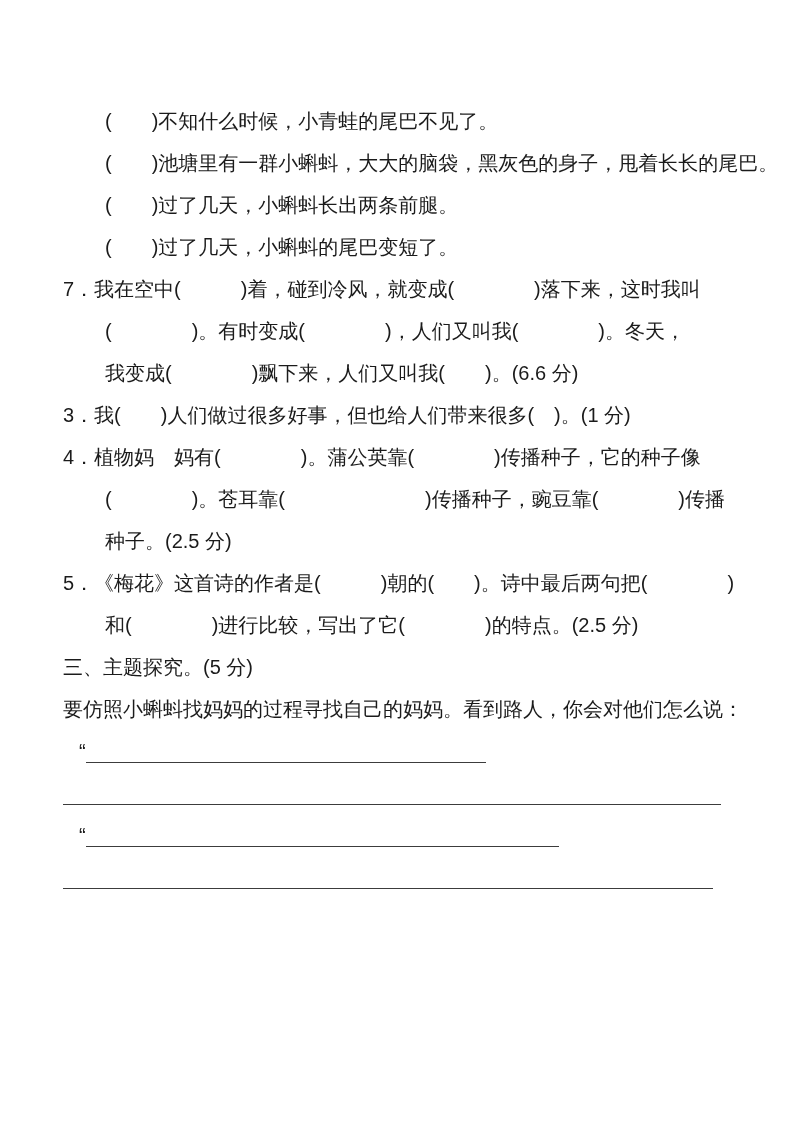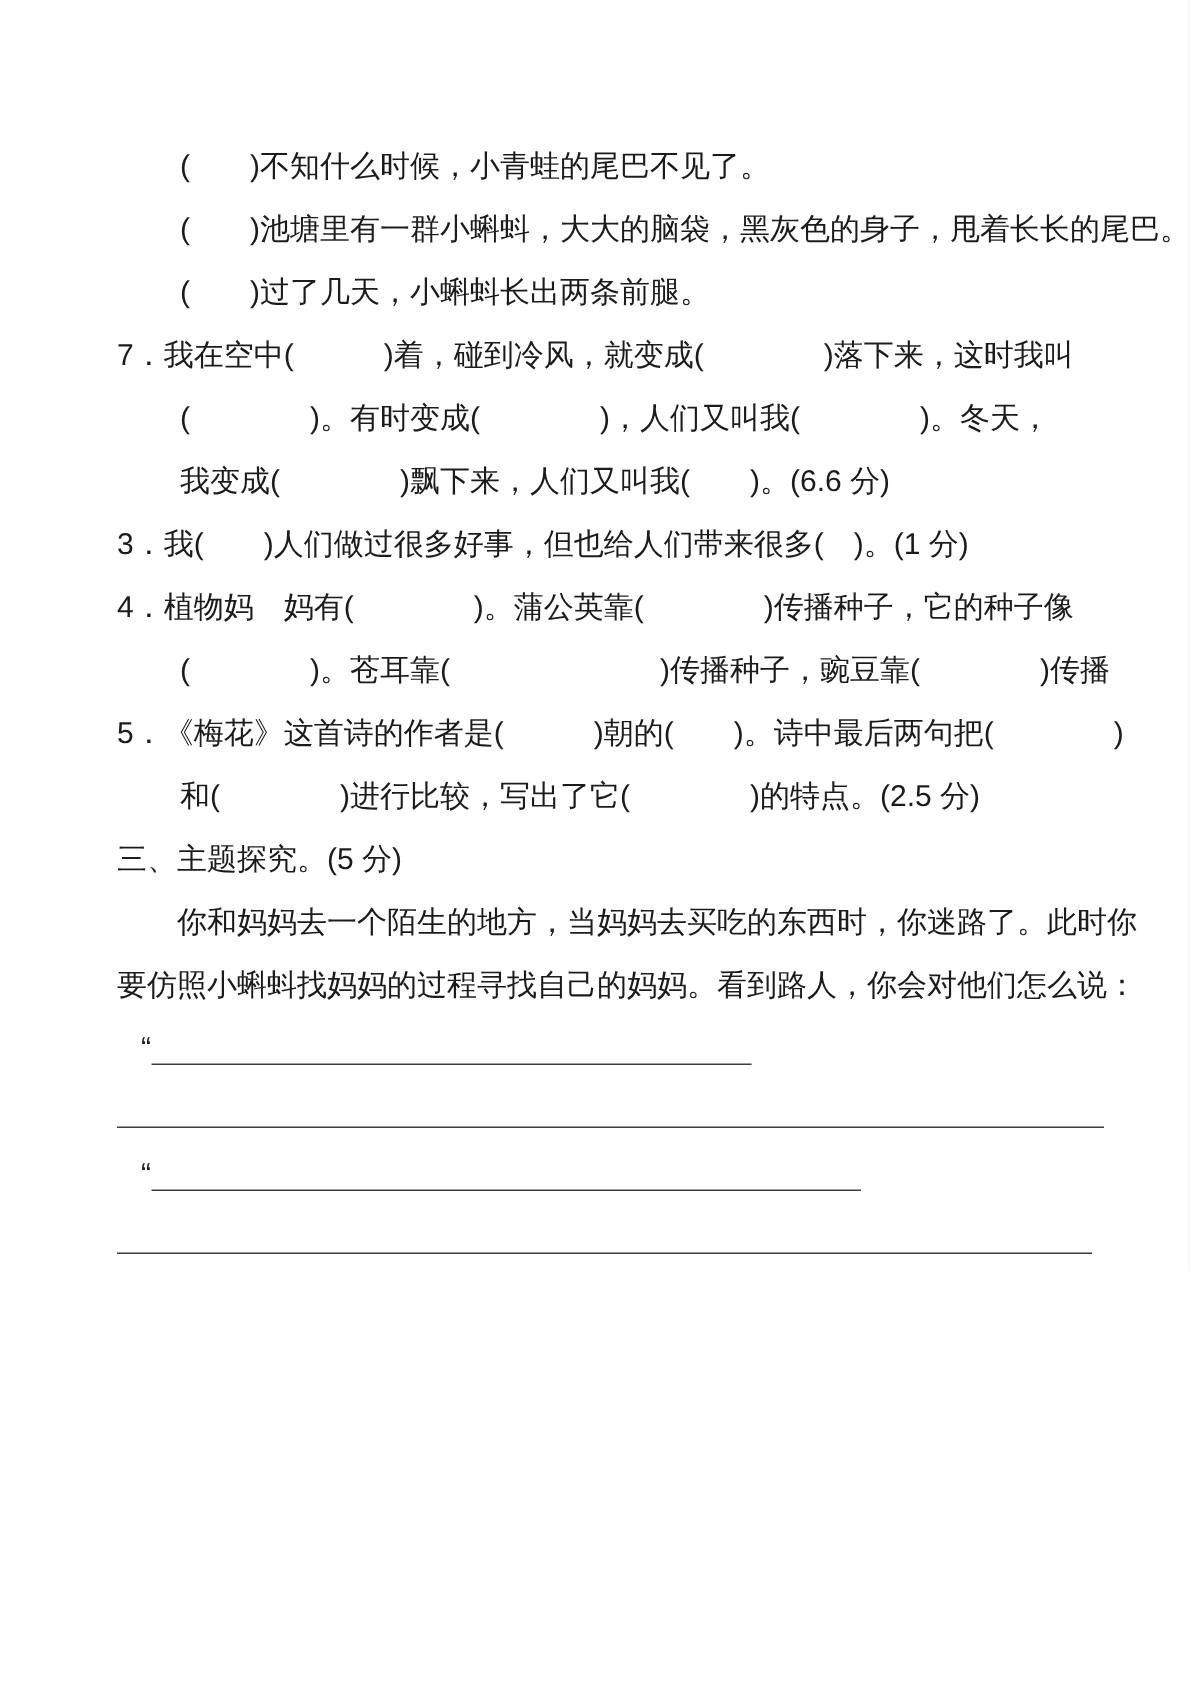--- a/index.html
+++ b/index.html
@@ -5,57 +5,58 @@
   html,body{margin:0;padding:0;background:#e8e8e8;}
   .page{
     position:relative;
     width:793px;height:1122px;
     background:#ffffff;
     font-family:"Liberation Sans","DejaVu Sans",sans-serif;
     font-size:20px;
     color:#1b1b1b;
     overflow:hidden;
   }
-  .content{position:absolute;left:63px;top:90px;width:678px;margin-left:15px;}
+  .content{position:absolute;left:63px;top:100px;width:678px;}
   .ln{height:42px;line-height:42px;white-space:pre;}
   .ind{padding-left:42px;}
   .qline{padding-left:16px;}
   .heading{font-weight:normal;}
   .blank{
     display:inline-block;
     height:0;
     border-bottom:1.5px solid #3c3c3c;
     vertical-align:-5px;
   }
 </style>
 </head>
 <body>
 
 <div class="page">
   <div class="content">
 
     <div class="ln ind">(　　)不知什么时候，小青蛙的尾巴不见了。</div>
     <div class="ln ind">(　　)池塘里有一群小蝌蚪，大大的脑袋，黑灰色的身子，甩着长长的尾巴。</div>
     <div class="ln ind">(　　)过了几天，小蝌蚪长出两条前腿。</div>
+    <div class="ln ind">(　　)过了几天，小蝌蚪的尾巴变短了。</div>
 
     <div class="ln">7．我在空中(　　　)着，碰到冷风，就变成(　　　　)落下来，这时我叫</div>
     <div class="ln ind">(　　　　)。有时变成(　　　　)，人们又叫我(　　　　)。冬天，</div>
     <div class="ln ind">我变成(　　　　)飘下来，人们又叫我(　　)。(6.6 分)</div>
 
     <div class="ln">3．我(　　)人们做过很多好事，但也给人们带来很多(　)。(1 分)</div>
 
     <div class="ln">4．植物妈　妈有(　　　　)。蒲公英靠(　　　　)传播种子，它的种子像</div>
     <div class="ln ind">(　　　　)。苍耳靠(　　　　　　　)传播种子，豌豆靠(　　　　)传播</div>
+    <div class="ln ind">种子。(2.5 分)</div>
 
     <div class="ln">5．《梅花》这首诗的作者是(　　　)朝的(　　)。诗中最后两句把(　　　　)</div>
     <div class="ln ind">和(　　　　)进行比较，写出了它(　　　　)的特点。(2.5 分)</div>
 
     <div class="ln heading">三、主题探究。(5 分)</div>
 
-    <div class="ln">　　你和妈妈去一个陌生的地方，当妈妈去买吃的东西时，你迷路了。此时你</div>
     <div class="ln">要仿照小蝌蚪找妈妈的过程寻找自己的妈妈。看到路人，你会对他们怎么说：</div>
 
     <div class="ln qline"><span>“</span><span class="blank" style="width:400px"></span></div>
 
     <div class="ln"><span class="blank" style="width:658px"></span></div>
 
 
 
     <div class="ln qline"><span>“</span><span class="blank" style="width:473px"></span></div>
 

